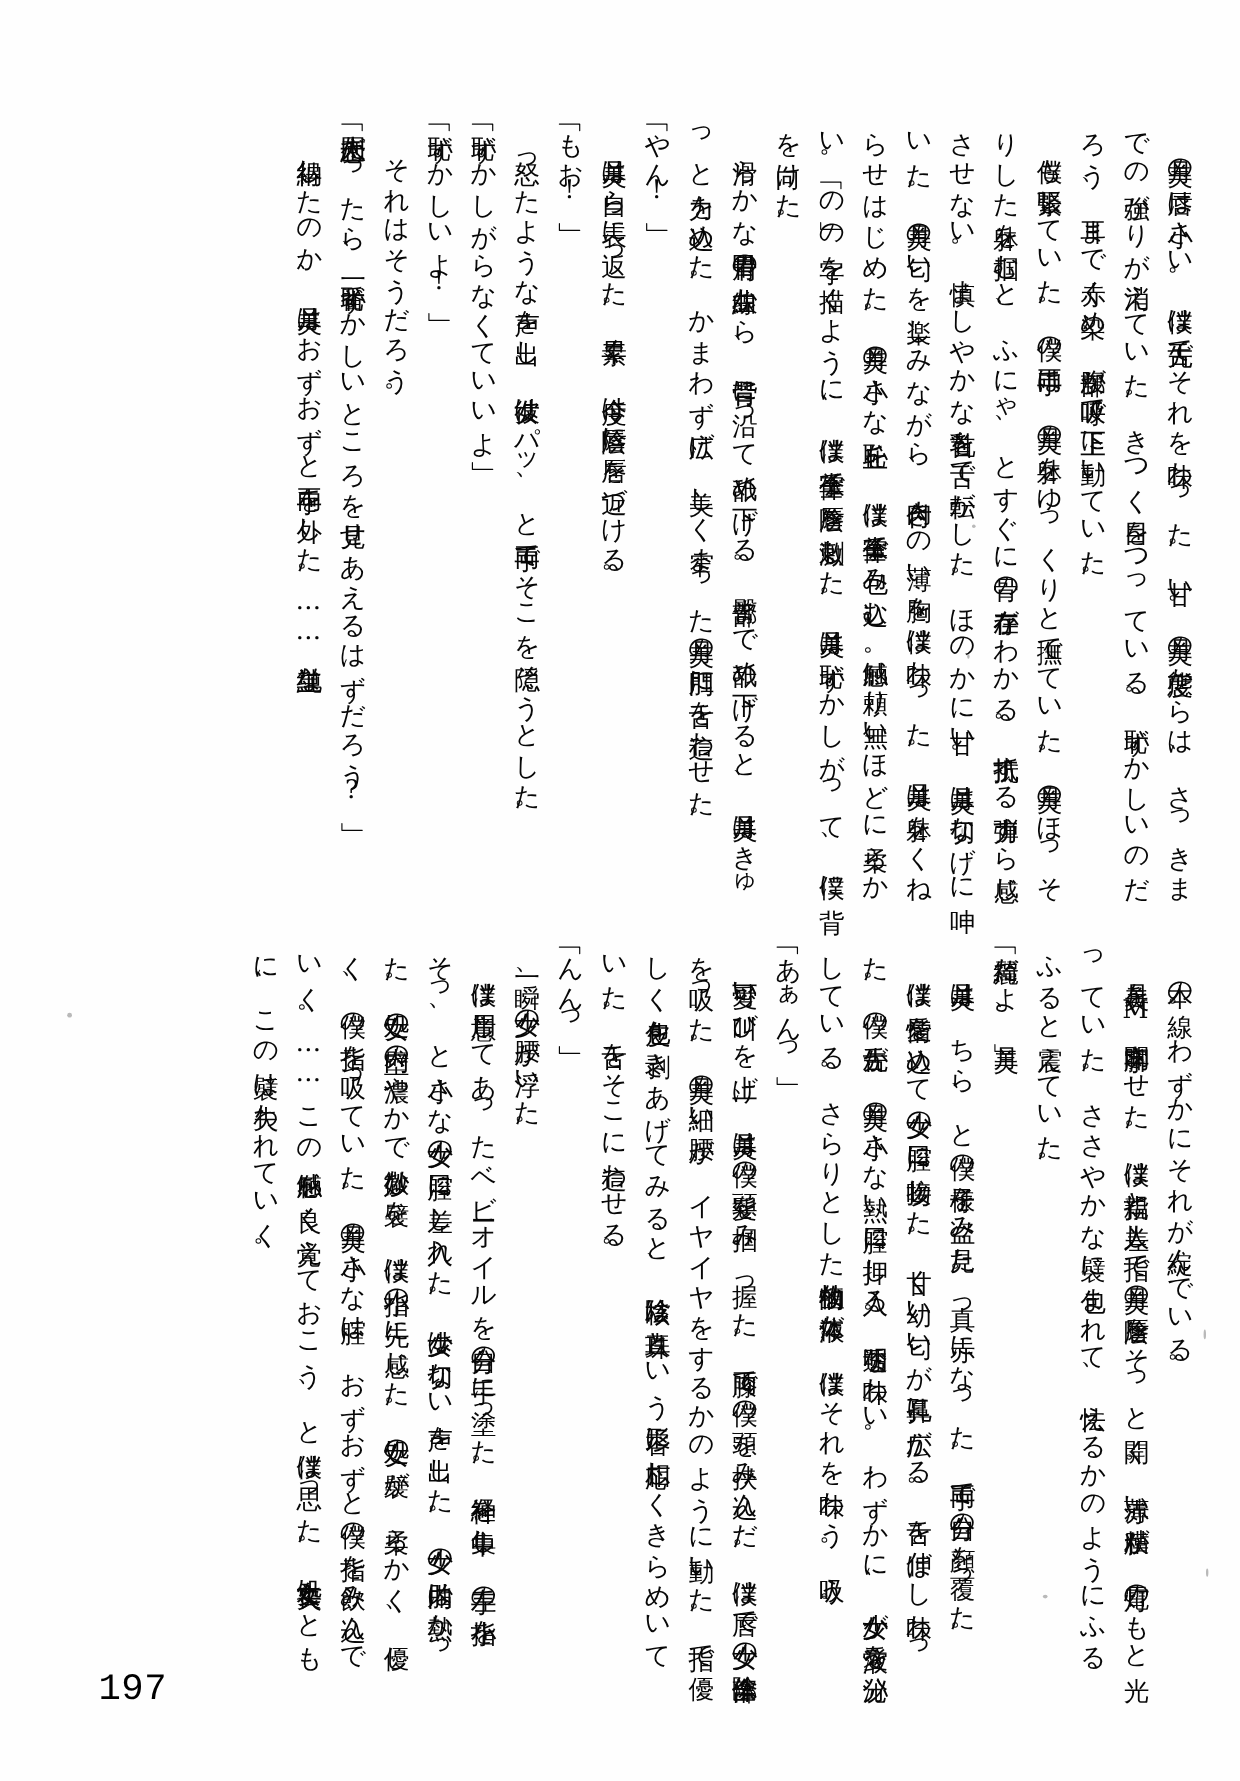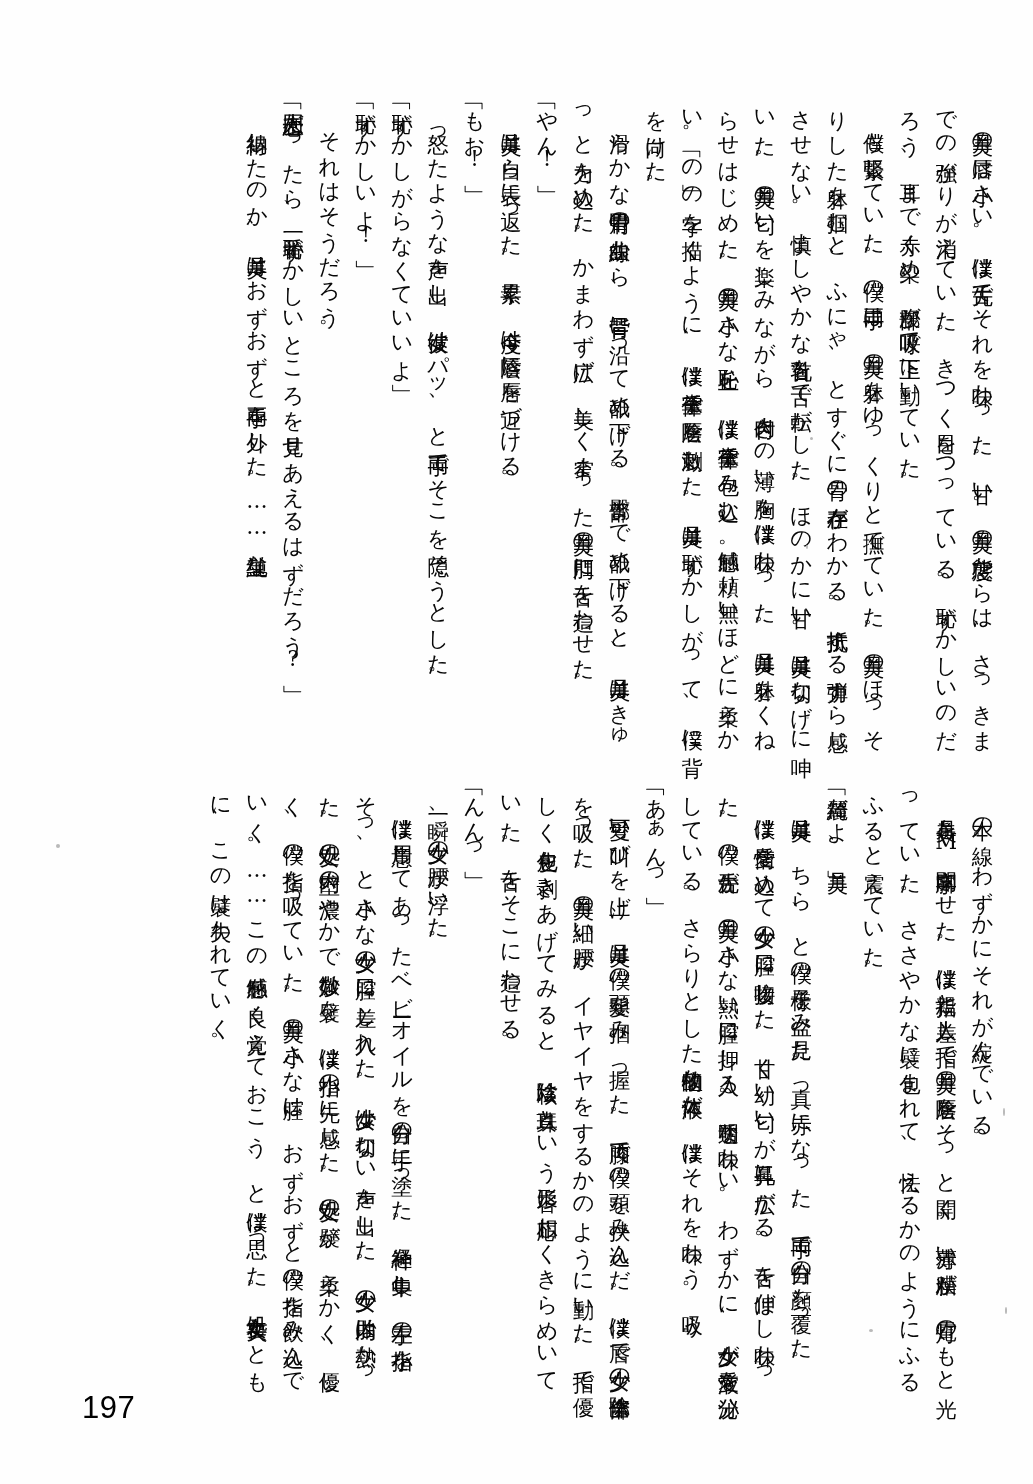--- a/index.html
+++ b/index.html
@@ -57,21 +57,21 @@
     margin: 0;
     text-indent: 1em;
   }
   .vblock p.dialogue { text-indent: 0; }
 
   
   #page-number {
     position: absolute;
     left: 82px;
     bottom: 58px;
-    font-family: Liberation Sans, sans-serif;
+    font-family: Liberation Mono, monospace;
     font-size: 31px;
     letter-spacing: 0.5px;
     color: #000000;
   }
 
   
   .speck {
     position: absolute;
     background: #b9b9b9;
     border-radius: 50%;

